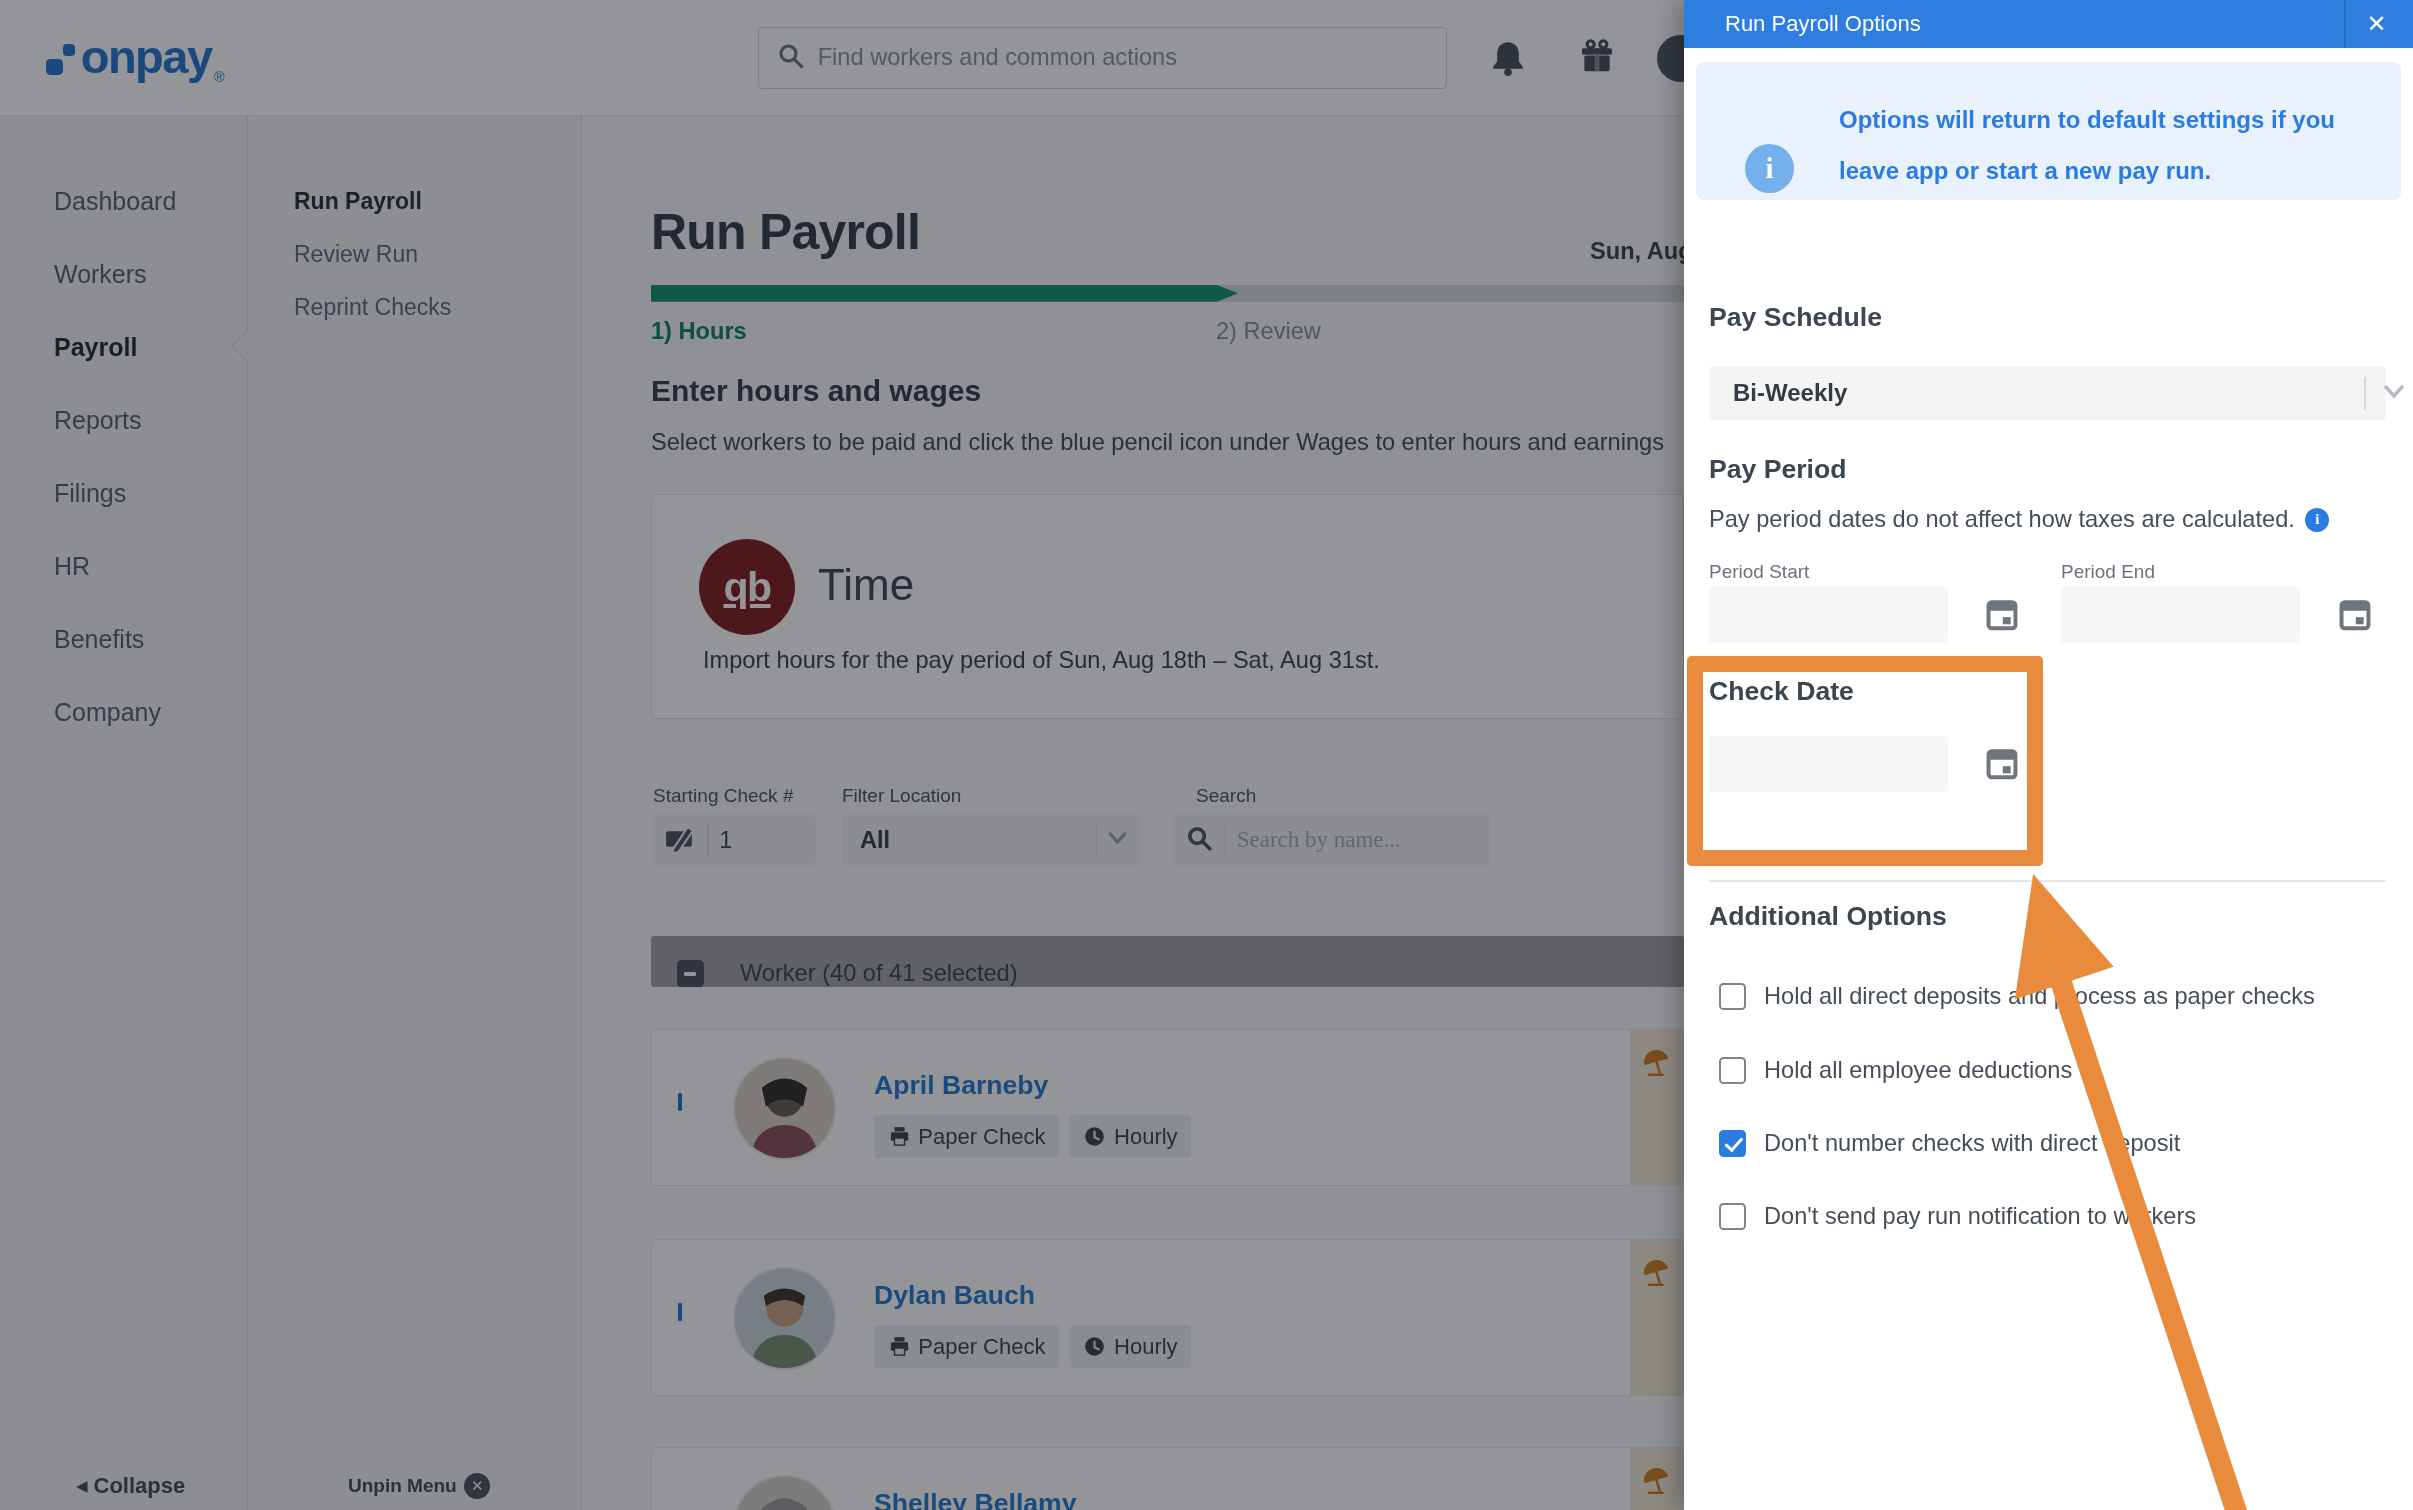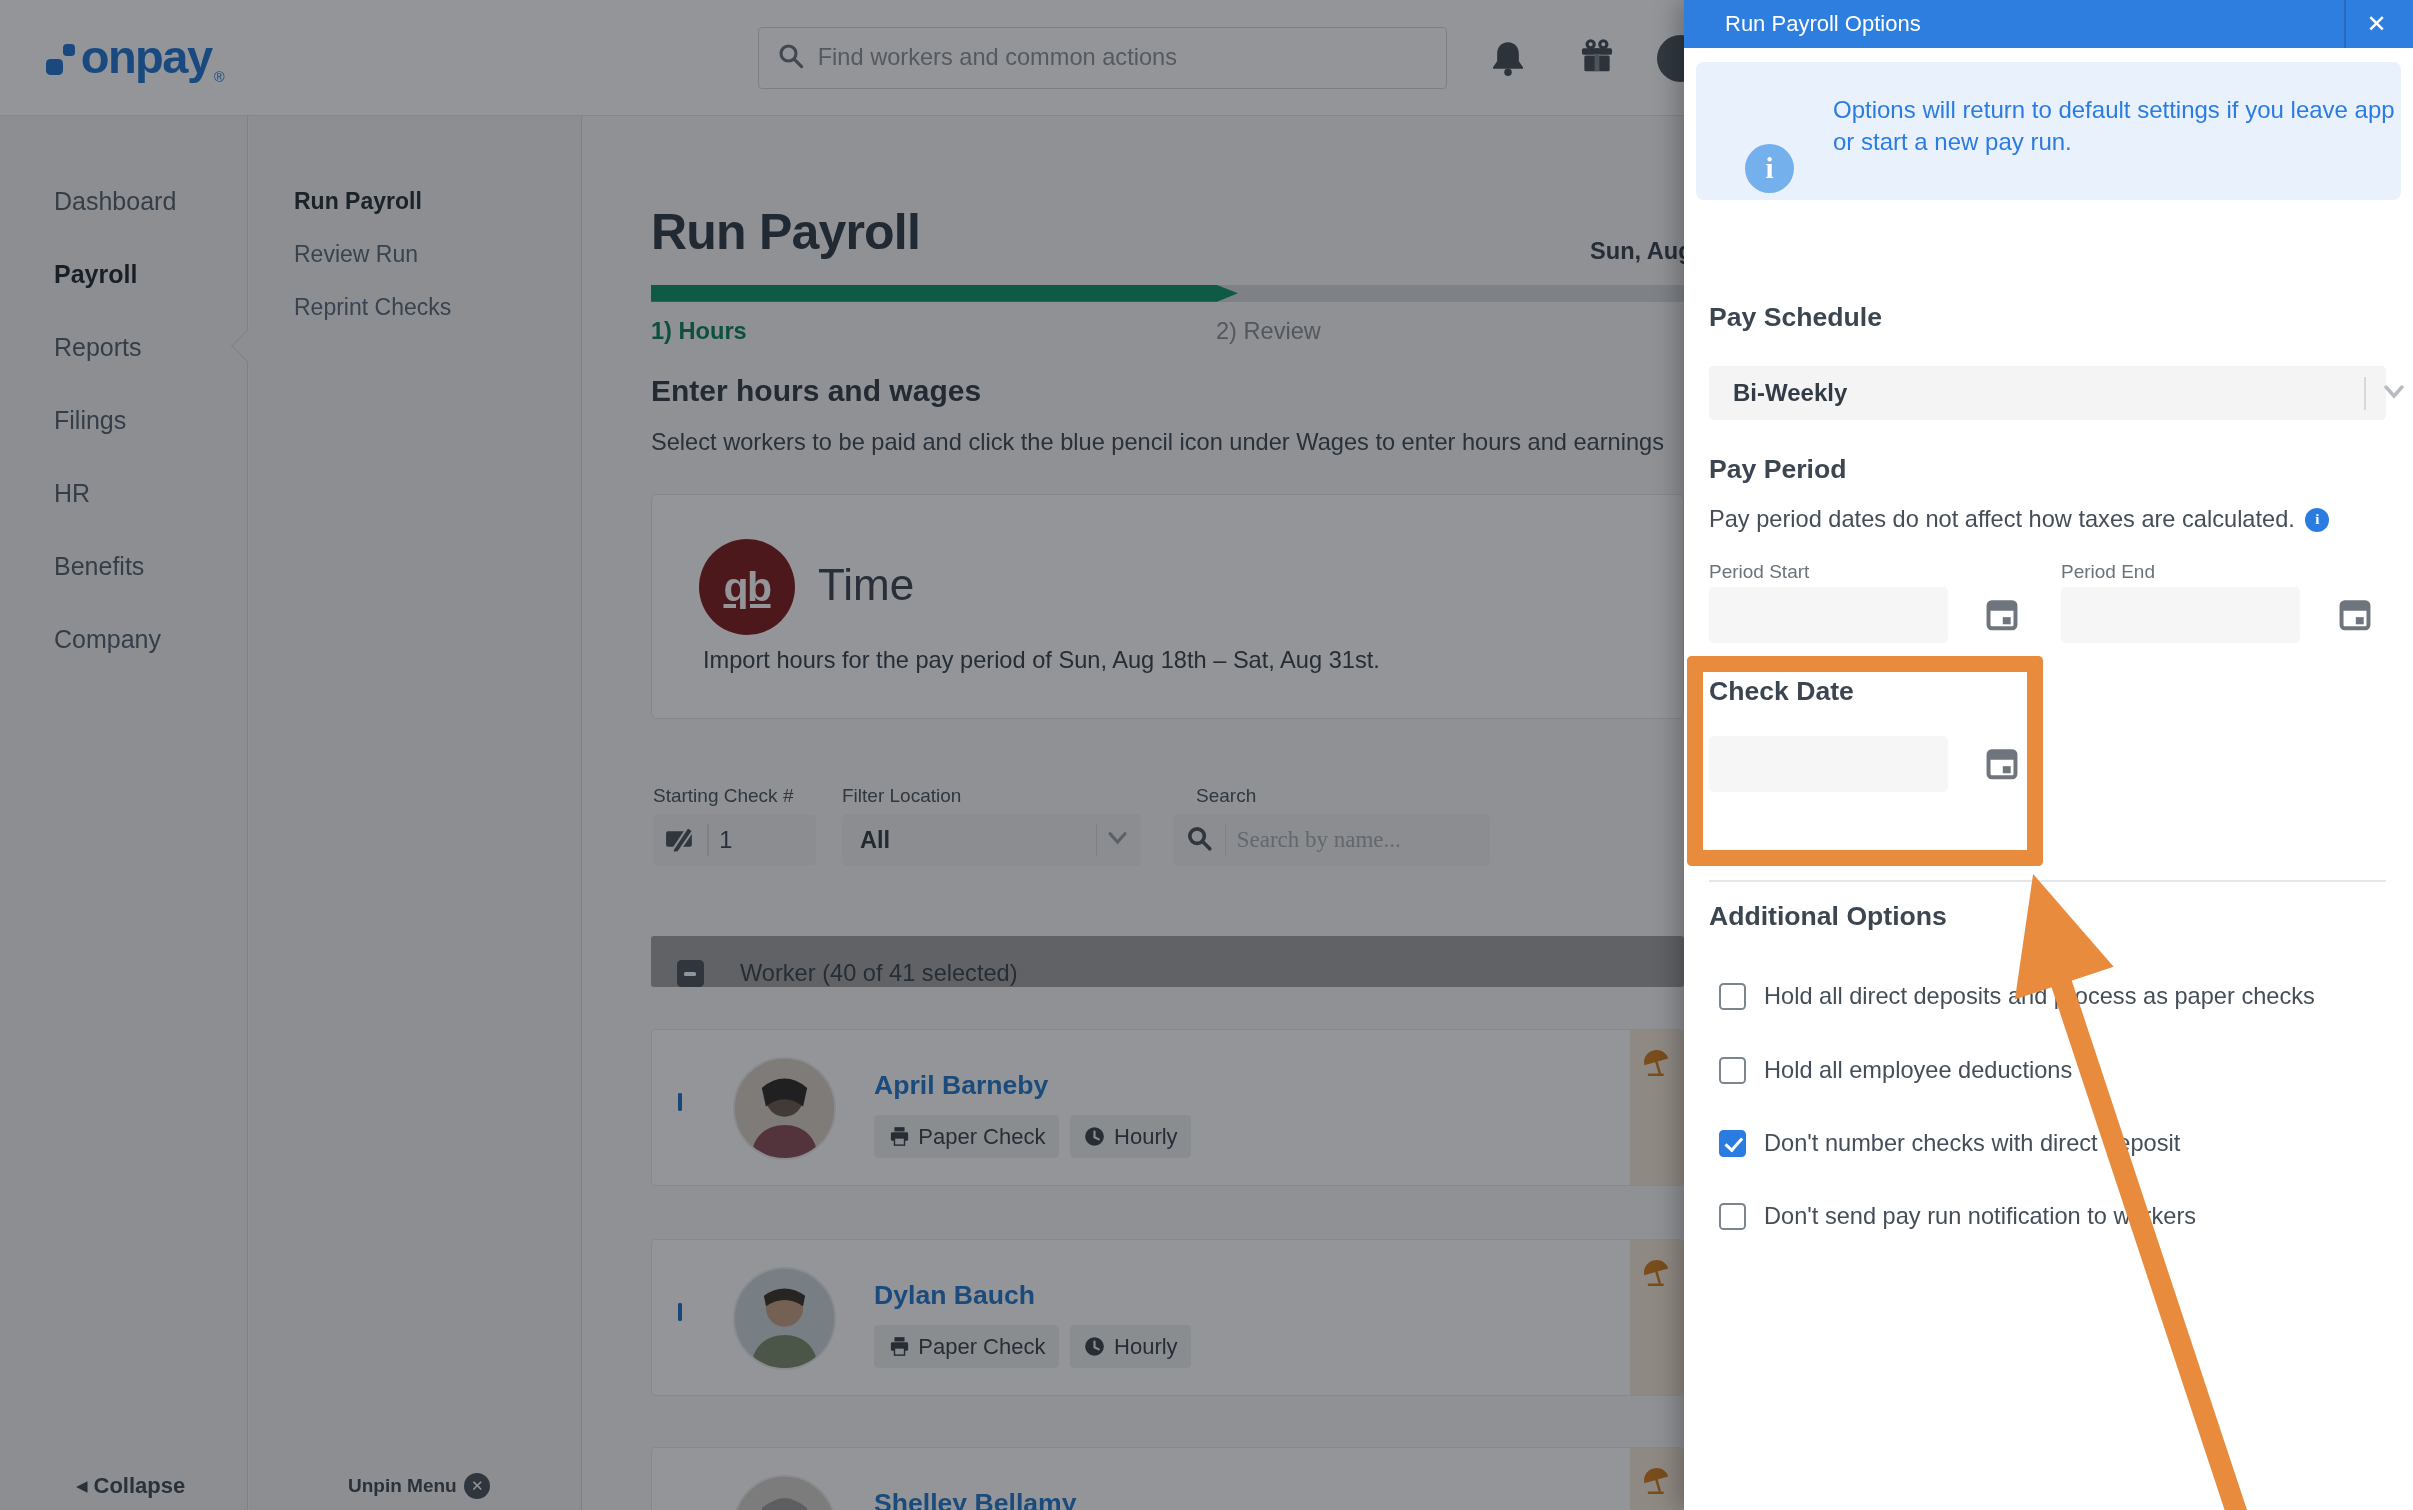--- a/index.html
+++ b/index.html
@@ -83,21 +83,21 @@
   .backdrop { position:absolute; left:0; top:0; width:1684px; height:1511px; background:rgba(15,20,26,0.45); z-index:40; }
   .panel { position:absolute; left:1684px; top:0; width:730px; height:1511px; background:#ffffff; z-index:50; box-shadow:-7.6px 0 23px rgba(0,0,0,0.25); }
   .panel-header { position:absolute; left:0; top:0; width:730px; height:48px; background:#2e7ee0; display:flex; align-items:center; }
   .panel-title { color:#ffffff; font-size:22px; margin-left:41px; }
   .panel-header-divider { position:absolute; left:660px; top:0; width:1.5px; height:48px; background:rgba(0,0,0,0.15); }
   .panel-close { position:absolute; left:675px; top:6px; width:35px; height:35px; color:#fff; font-size:24px; font-weight:700; display:flex; align-items:center; justify-content:center; cursor:pointer; }
   .panel-close::after { content:"✕"; }
   .info-box { position:absolute; left:12px; top:62px; width:705px; height:138px; background:#e9f1fc; border-radius:7.6px; }
   .info-box-icon { position:absolute; left:49px; top:82px; width:49px; height:49px; border-radius:50%; background:#74b0ec; color:#fff; font-size:29px; font-weight:700; font-family:"Liberation Serif","DejaVu Serif",serif; display:flex; align-items:center; justify-content:center; }
   .info-box-icon::after { content:"i"; }
-  .info-box-text { position:absolute; left:137px; top:32px; width:562px; font-size:24px; line-height:32px; color:#2b7ce2; font-weight:400; }
+  .info-box-text { position:absolute; left:143px; top:32px; width:562px; font-size:24px; line-height:51px; color:#2b7ce2; font-weight:700; }
   .panel-h { position:absolute; left:25px; font-size:26.6px; font-weight:700; color:#3c4650; }
   .panel-select { position:absolute; left:25px; top:366px; width:677px; height:54px; background:#f4f4f5; border-radius:4.6px; display:flex; align-items:center; cursor:pointer; }
   .panel-select .val { font-size:24px; font-weight:700; color:#323c46; margin-left:24px; }
   .panel-select .sep { position:absolute; left:655px; top:10.6px; width:1.5px; height:33px; background:#d8d8d8; }
   .panel-select svg { position:absolute; left:673px; top:16.7px; }
   .panel-note { position:absolute; left:25px; top:506px; font-size:23.6px; color:#454e58; display:flex; align-items:center; gap:10.6px; }
   .mini-info { width:24px; height:24px; border-radius:50%; background:#2a7ce0; color:#fff; font-size:15px; font-weight:700; font-family:"Liberation Serif","DejaVu Serif",serif; display:flex; align-items:center; justify-content:center; cursor:pointer; }
   .mini-info::after { content:"i"; }
   .date-label { position:absolute; font-size:19px; color:#6a737c; top:561px; }
   .date-input { position:absolute; top:587px; width:239px; height:56px; background:#f6f6f7; border-radius:4.6px; }
@@ -151,20 +151,21 @@
           <circle cx="32" cy="8" r="4.5" fill="none" stroke="#454e57" stroke-width="4"></circle>
           <rect x="21" y="20" width="6" height="24" fill="#f7f8fa" opacity="0.35"></rect>
         </svg>
     </span>
     <span class="avatar-partial"></span>
   </div>
 
   <div class="sidebar-a">
     <div class="items">
       <div class="side-item">Dashboard</div>
+      <div class="side-item">Workers</div>
       <div class="side-item active">Payroll</div>
       <div class="side-item">Reports</div>
       <div class="side-item">Filings</div>
       <div class="side-item">HR</div>
       <div class="side-item">Benefits</div>
       <div class="side-item">Company</div>
     </div>
     <div class="collapse-row">
       <span class="collapse-caret">◀</span>
       <span>Collapse</span>

